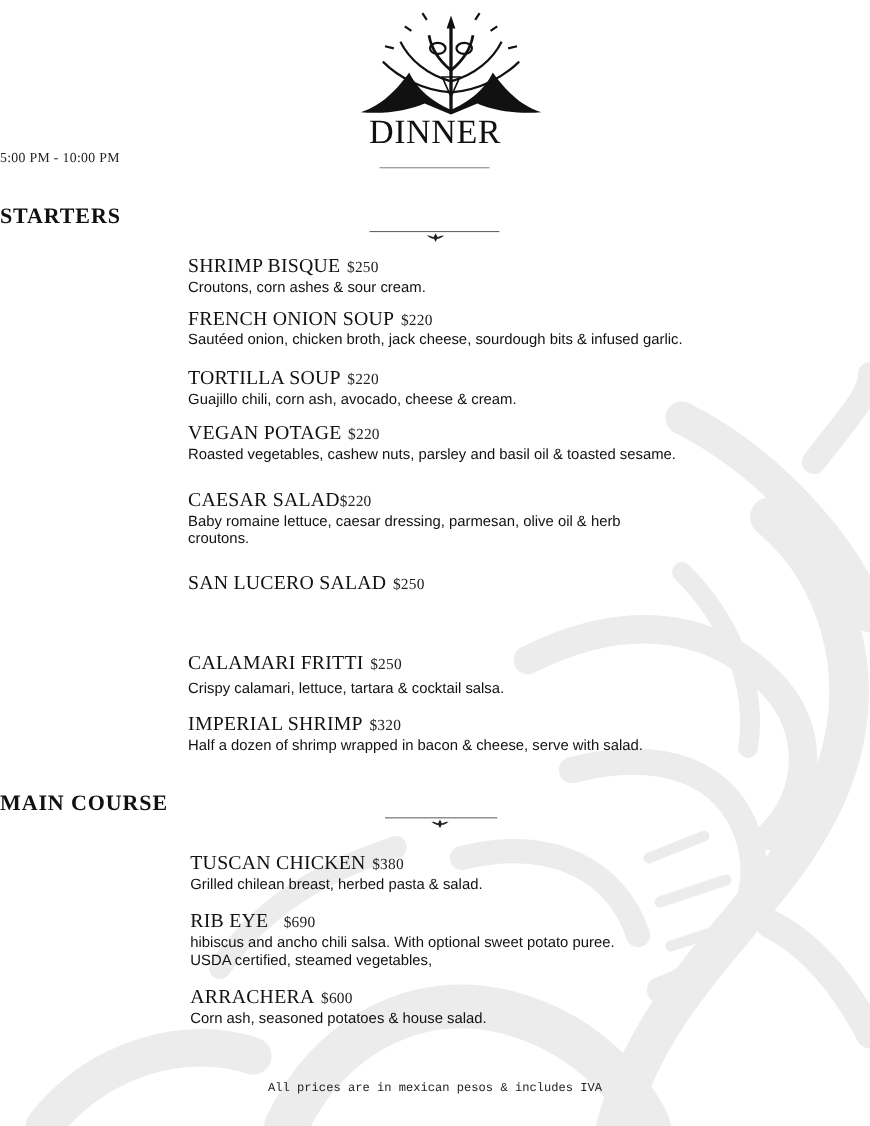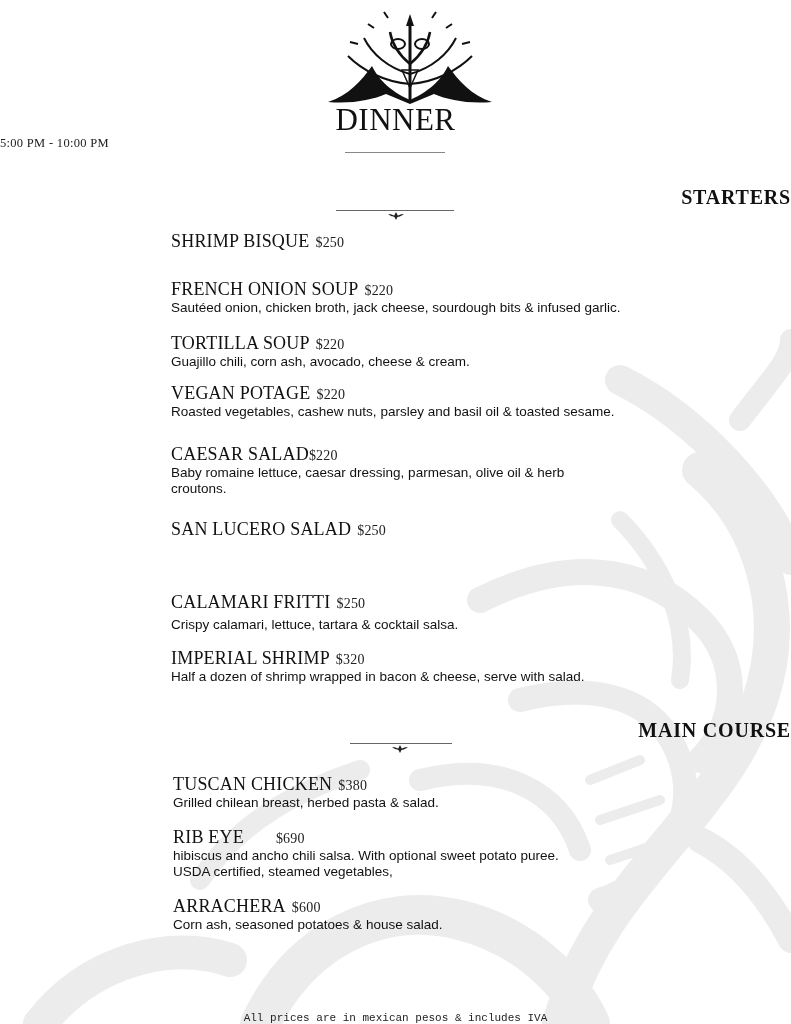--- a/index.html
+++ b/index.html
@@ -25,21 +25,21 @@
     position: absolute; left: 0; width: 791px; top: 136px; text-align: left;
     font-family: "Liberation Serif", "DejaVu Serif", serif;
     font-size: 12.5px; letter-spacing: 0.3px; color: #222;
   }
   .hours-rule {
     position: absolute; left: 345px; top: 152px; width: 100px; height: 0;
     border-top: 1px solid #888;
   }
 
   .section-head {
-    position: absolute; left: 0; width: 791px; text-align: right;
+    position: absolute; left: 0; width: 791px; text-align: left;
     font-family: "Liberation Serif", "DejaVu Serif", serif;
     font-size: 20px; font-weight: bold; letter-spacing: 0.8px; color: #111;
   }
   .section-rule {
     position: absolute; height: 0; border-top: 1px solid #666;
   }
   .ornament { position: absolute; width: 16px; height: 8px; }
 
   .item { position: absolute; left: 171px; width: 480px; }
   .item-name {
@@ -53,21 +53,21 @@
   }
   .item-desc {
     font-family: "Liberation Sans", "DejaVu Sans", sans-serif;
     font-size: 13.5px; line-height: 15.5px; color: #111;
   }
   .justify { text-align: justify; text-align-last: left; width: 463px; }
 
   .footer {
     position: absolute; left: 0; width: 791px; top: 984px; text-align: center;
     font-family: "Liberation Mono", "DejaVu Sans Mono", monospace;
-    font-size: 11px; color: #222; margin-top: 28px;
+    font-size: 11px; color: #222;
   }
 </style>
 </head>
 <body>
 
 <svg class="watermark" viewBox="0 0 791 1024">
   <g fill="none" stroke="#ececec" stroke-linecap="round" stroke-linejoin="round">
     <path d="M560 1024 C600 880 720 820 760 700 C790 610 760 520 700 470" stroke-width="36"></path>
     <path d="M620 380 C700 420 770 500 791 560" stroke-width="30"></path>
     <path d="M480 600 C560 560 640 560 700 620 C740 660 740 720 700 760" stroke-width="26"></path>
@@ -105,20 +105,21 @@
   <div class="hours-rule"></div>
 
   <div class="section-head" style="top:186px;">STARTERS</div>
   <div class="section-rule" style="left:336px; top:210px; width:118px;"></div>
   <svg class="ornament" style="left:388px; top:212px;" viewBox="0 0 16 8">
     <path d="M8 0 L10 4 L8 8 L6 4 Z M0 2 C4 2 6 4 8 4 C10 4 12 2 16 2 C12 5 10 5 8 5 C6 5 4 5 0 2 Z" fill="#222"></path>
   </svg>
 
   <div class="item" style="top:232px;">
     <div class="item-name"><span>SHRIMP BISQUE</span><span class="item-price">$250</span></div>
+    <div class="item-desc">Croutons, corn ashes &amp; sour cream.</div>
   </div>
 
   <div class="item" style="top:280px;">
     <div class="item-name"><span>FRENCH ONION SOUP</span><span class="item-price">$220</span></div>
     <div class="item-desc justify">Sautéed onion, chicken broth, jack cheese, sourdough bits &amp; infused garlic.</div>
   </div>
 
   <div class="item" style="top:334px;">
     <div class="item-name"><span>TORTILLA SOUP</span><span class="item-price">$220</span></div>
     <div class="item-desc">Guajillo chili, corn ash, avocado, cheese &amp; cream.</div>
@@ -153,21 +154,21 @@
   <svg class="ornament" style="left:392px; top:745px;" viewBox="0 0 16 8">
     <path d="M8 0 L10 4 L8 8 L6 4 Z M0 2 C4 2 6 4 8 4 C10 4 12 2 16 2 C12 5 10 5 8 5 C6 5 4 5 0 2 Z" fill="#222"></path>
   </svg>
 
   <div class="item" style="left:173px; top:775px;">
     <div class="item-name"><span>TUSCAN CHICKEN</span><span class="item-price">$380</span></div>
     <div class="item-desc">Grilled chilean breast, herbed pasta &amp; salad.</div>
   </div>
 
   <div class="item" style="left:173px; top:828px;">
-    <div class="item-name"><span>RIB EYE</span><span class="item-price" style="margin-left:32px;">$690</span></div>
+    <div class="item-name"><span>RIB EYE</span><span class="item-price" style="margin-left:14px;">$690</span></div>
     <div class="item-desc">hibiscus and ancho chili salsa. With optional sweet potato puree.</div>
     <div class="item-desc">USDA certified, steamed vegetables,</div>
   </div>
 
   <div class="item" style="left:173px; top:897px;">
     <div class="item-name"><span>ARRACHERA</span><span class="item-price">$600</span></div>
     <div class="item-desc">Corn ash, seasoned potatoes &amp; house salad.</div>
   </div>
 
   <div class="footer">All prices are in mexican pesos &amp; includes IVA</div>

